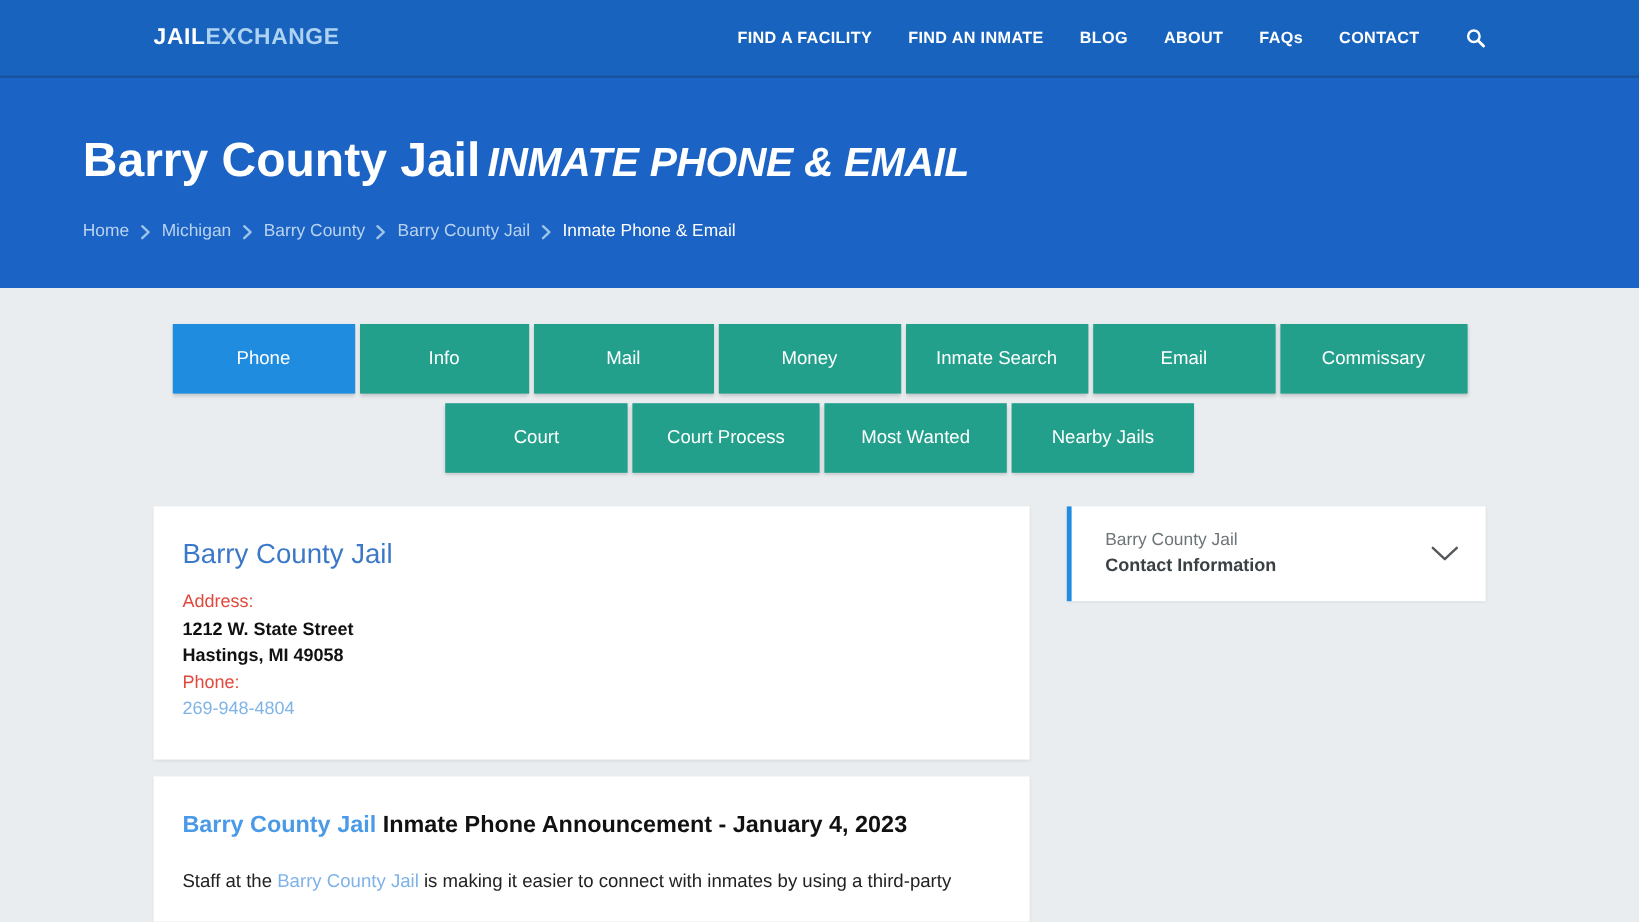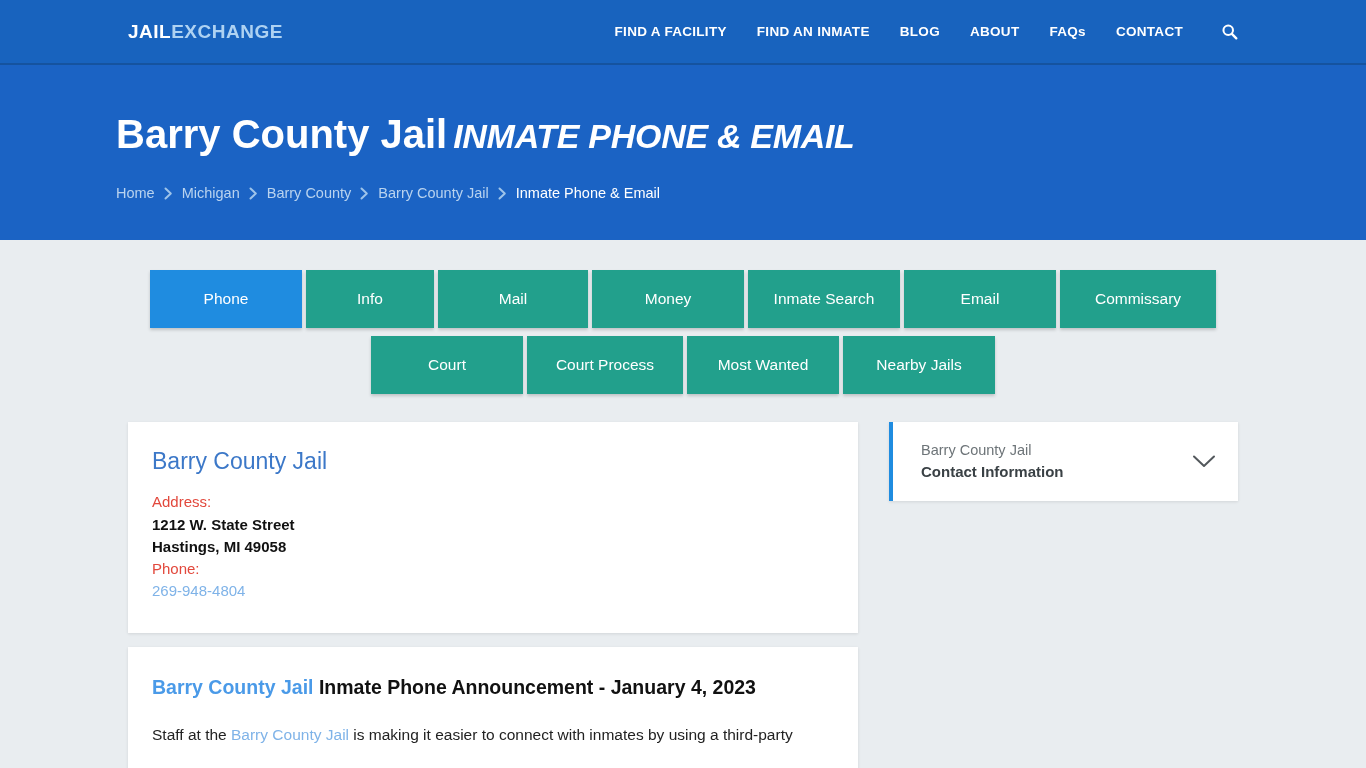--- a/index.html
+++ b/index.html
@@ -52,21 +52,21 @@
     display: flex;
     align-items: center;
     justify-content: center;
     cursor: pointer;
     margin-left: 8px;
   }
 
   
   .hero {
     background: #1b63c4;
-    padding: 48px 128px 0 116px;
+    padding: 48px 128px 0 69px;
     height: 175px;
   }
   .hero-title {
     font-size: 40px;
     line-height: 1.05;
     color: #ffffff;
     white-space: nowrap;
   }
   .hero-title .t1 { font-weight: bold; }
   .hero-title .t2 {
@@ -117,21 +117,21 @@
     font-size: 15.5px;
     cursor: pointer;
     box-shadow: 0 2px 3px rgba(0,0,0,0.18);
     user-select: none;
     white-space: nowrap;
   }
   .tab.active { background: #1f8ce0; }
 
   
   .w-phone      { width: 152px; }
-  .w-info       { width: 128px; }
+  .w-info       { width: 141px; }
   .w-mail       { width: 150px; }
   .w-money      { width: 152px; }
   .w-search     { width: 152px; }
   .w-email      { width: 152px; }
   .w-commissary { width: 156px; }
   .w-court      { width: 152px; }
   .w-courtproc  { width: 156px; }
   .w-wanted     { width: 152px; }
   .w-nearby     { width: 152px; }
 

